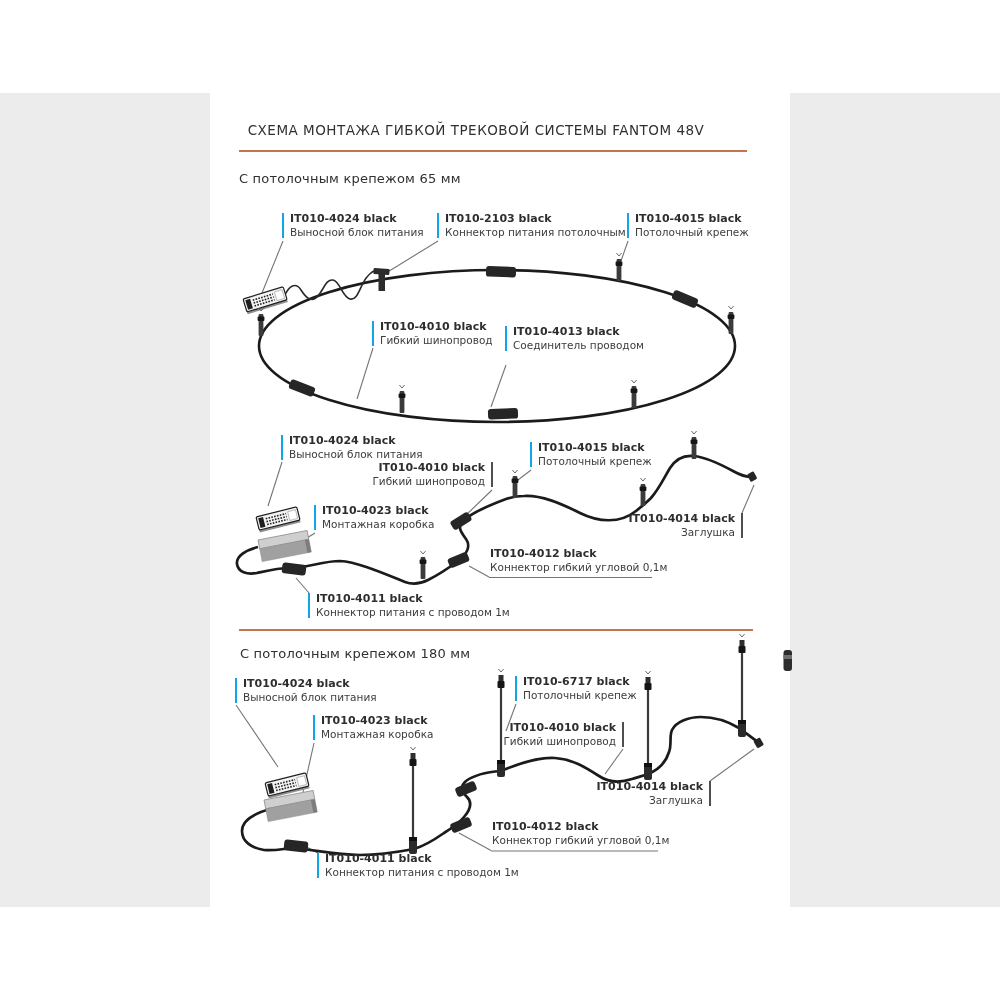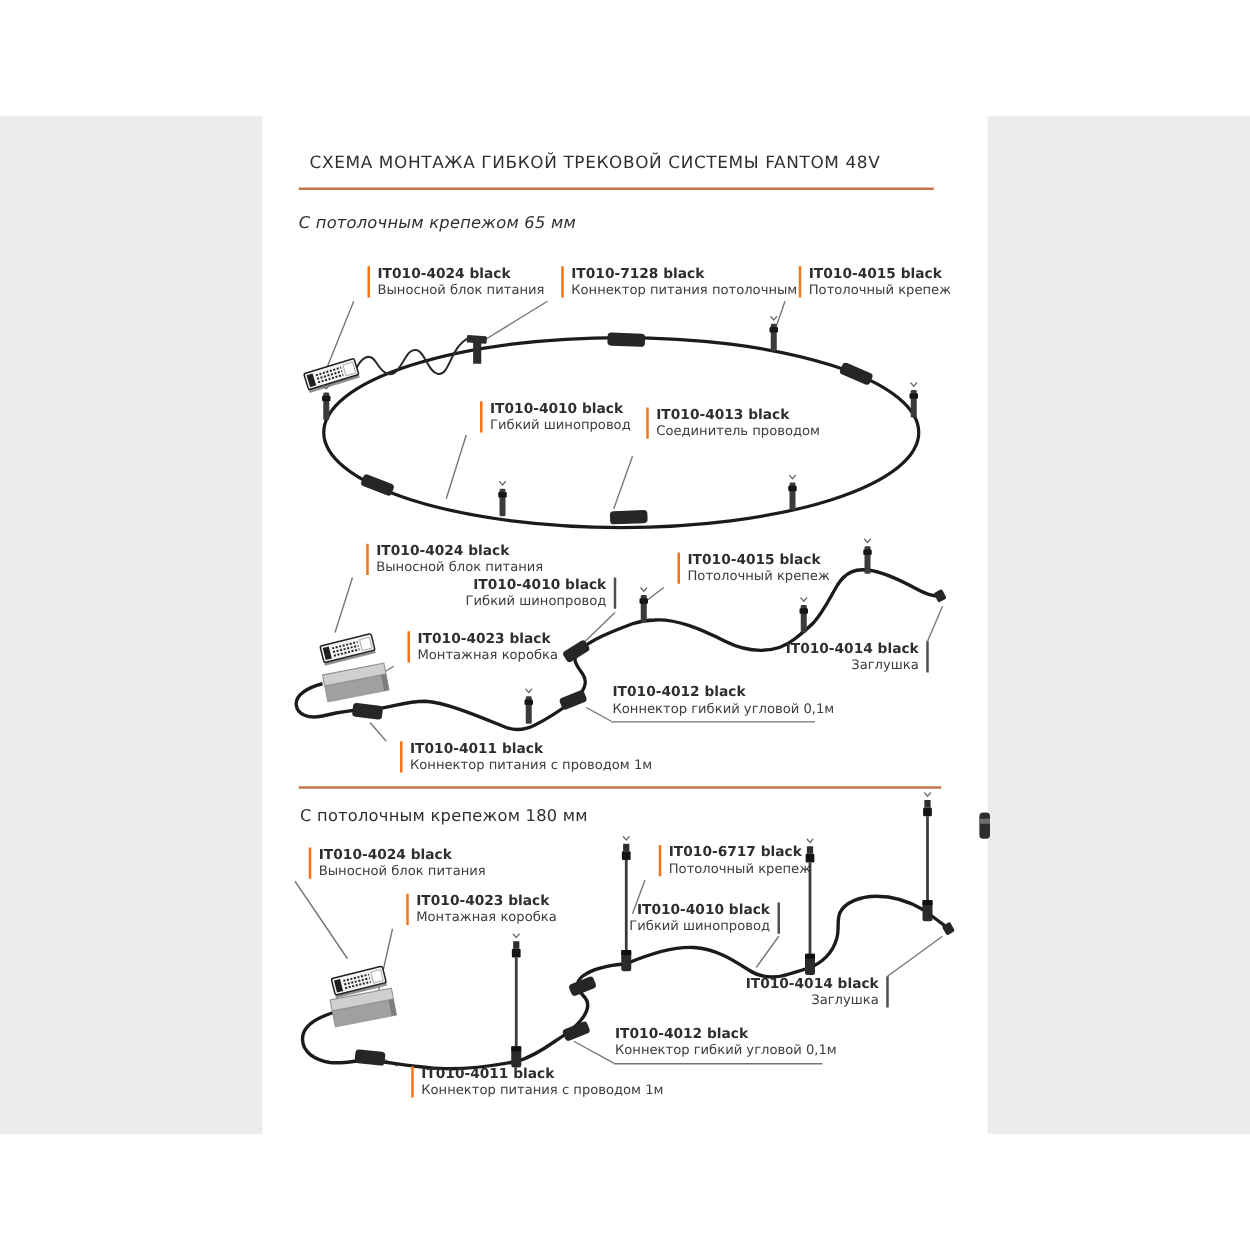--- a/index.html
+++ b/index.html
@@ -8,26 +8,26 @@
   .gray-panel{position:absolute;top:93px;height:814px;background:#ececec;}
   #gray-left{left:0;width:210px;}
   #gray-right{left:790px;width:210px;}
   #diagram-svg{position:absolute;left:0;top:0;z-index:2;}
   .page-title{position:absolute;left:210px;top:122px;width:532px;z-index:3;
       text-align:center;font-size:13.5px;letter-spacing:.5px;color:#303030;white-space:nowrap;}
   .divider{position:absolute;height:2px;background:#c4744c;z-index:3;}
   #divider-1{left:239px;top:150px;width:508px;}
   #divider-2{left:239px;top:629px;width:514px;}
   .section-heading{position:absolute;font-size:13px;color:#303030;z-index:3;white-space:nowrap;letter-spacing:.2px;}
-  #heading-65{left:239px;top:171px;font-style:italic;}
+  #heading-65{left:239px;top:171px;}
   #heading-350{left:240px;top:646px;}
   .plabel{position:absolute;z-index:4;font-size:10.5px;line-height:12.5px;color:#3c3c3c;white-space:nowrap;}
   .plabel .code{font-size:11px;font-weight:bold;color:#2e2e2e;display:block;}
   .plabel .desc{display:block;}
-  .plabel.bl{border-left:2px solid #f97316;padding-left:6px;margin-left:12px;}
+  .plabel.bl{border-left:2px solid #0ea5e9;padding-left:6px;}
   .plabel.br{border-right:2px solid #4f4f4f;padding-right:6px;text-align:right;}
 </style>
 </head>
 <body>
 
 <div id="gray-left" class="gray-panel"></div>
 <div id="gray-right" class="gray-panel"></div>
 
 <div class="page-title">СХЕМА МОНТАЖА ГИБКОЙ ТРЕКОВОЙ СИСТЕМЫ FANTOM 48V</div>
 <div id="divider-1" class="divider"></div>
@@ -183,21 +183,21 @@
       <rect x="783.5" y="655" width="8.5" height="4" fill="#6f6f6f"></rect>
     </g>
   </g>
 </svg>
 
 <div class="plabel bl" style="left:282px;top:213px">
   <span class="code">IT010-4024 black</span>
   <span class="desc">Выносной блок питания</span>
 </div>
 <div class="plabel bl" style="left:437px;top:213px">
-  <span class="code">IT010-7128 black</span>
+  <span class="code">IT010-2103 black</span>
   <span class="desc">Коннектор питания потолочным</span>
 </div>
 <div class="plabel bl" style="left:627px;top:213px">
   <span class="code">IT010-4015 black</span>
   <span class="desc">Потолочный крепеж</span>
 </div>
 <div class="plabel bl" style="left:372px;top:321px">
   <span class="code">IT010-4010 black</span>
   <span class="desc">Гибкий шинопровод</span>
 </div>

